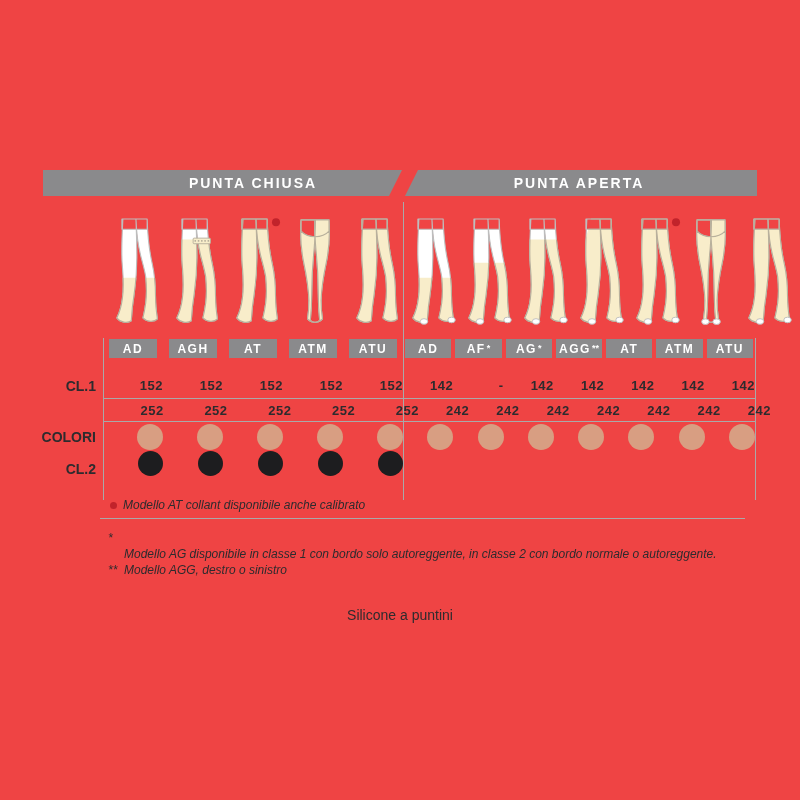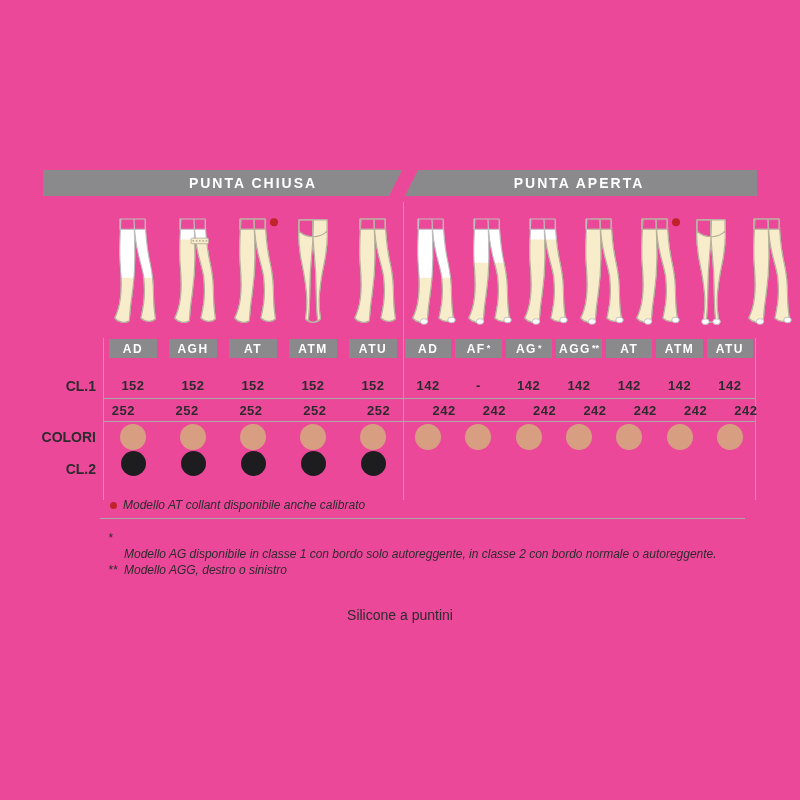--- a/index.html
+++ b/index.html
@@ -1,24 +1,24 @@
 <!DOCTYPE html>
 <html><head>
 <meta charset="utf-8">
 <style>
   html,body{margin:0;padding:0;background:#fff;}
-  .canvas{position:relative;width:800px;height:800px;background:#ec4899;overflow:hidden;
+  .canvas{position:relative;width:800px;height:800px;background:#ef4444;overflow:hidden;
           font-family:"Liberation Sans", sans-serif;color:#2d2b2e;}
   .bar{position:absolute;top:170px;height:26px;background:#8a8a8c;}
   .bar-label{position:absolute;top:175px;font-size:14px;font-weight:bold;color:#fff;
              letter-spacing:2px;text-align:center;}
   .vline{position:absolute;width:1px;background:#a9a9a9;}
   .hline{position:absolute;height:1px;background:#a9a9a9;}
   .row{position:absolute;display:flex;}
-  .cell{flex:1;display:flex;justify-content:center;align-items:center;}
+  .cell{flex:1;display:flex;justify-content:flex-end;align-items:center;}
   .legs .cell{align-items:flex-end;}
   .badge{flex:1;height:19px;background:#8a8a8c;color:#fff;font-size:12px;font-weight:bold;
          letter-spacing:1.5px;display:flex;align-items:center;justify-content:center;}
   .sec-closed .badge{margin:0 6px;}
   .sec-open .badge{margin:0 2px;}
   .badge sup{font-size:9px;letter-spacing:0;margin-left:1px;transform:translateY(-1px);}
   .num{font-size:13px;font-weight:bold;letter-spacing:.5px;}
   .rowlabel{position:absolute;left:0;width:96px;text-align:right;font-size:14px;font-weight:bold;}
   .dot{border-radius:50%;}
   .note-red{position:absolute;left:110px;top:498px;font-size:12px;font-style:italic;
@@ -140,21 +140,21 @@
         <div class="cell">
           <span class="num">152</span>
         </div>
         <div class="cell">
           <span class="num">152</span>
         </div>
         <div class="cell">
           <span class="num">152</span>
         </div>
       </div>
-      <div class="row sec-closed" style="left: 101px; top: 401px; width: 300px; height: 18px; gap: 19px;">
+      <div class="row sec-closed" style="left: 119px; top: 401px; width: 300px; height: 18px; gap: 19px;">
         <div class="cell">
           <span class="num">252</span>
         </div>
         <div class="cell">
           <span class="num">252</span>
         </div>
         <div class="cell">
           <span class="num">252</span>
         </div>
         <div class="cell">

